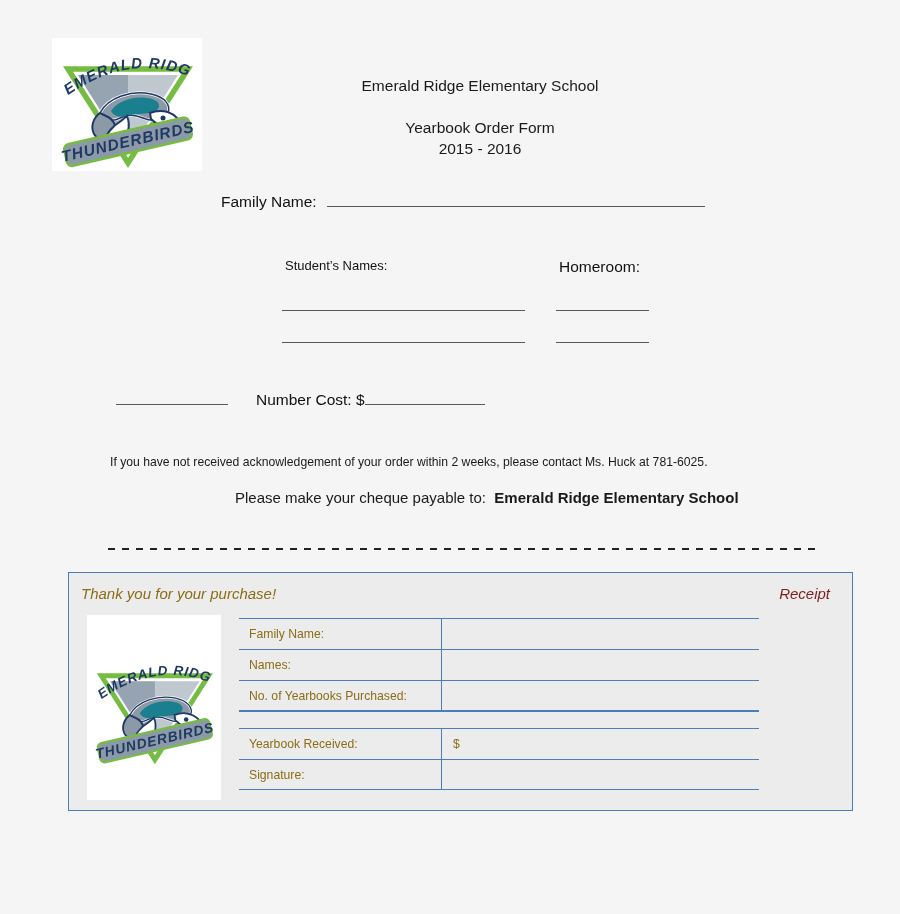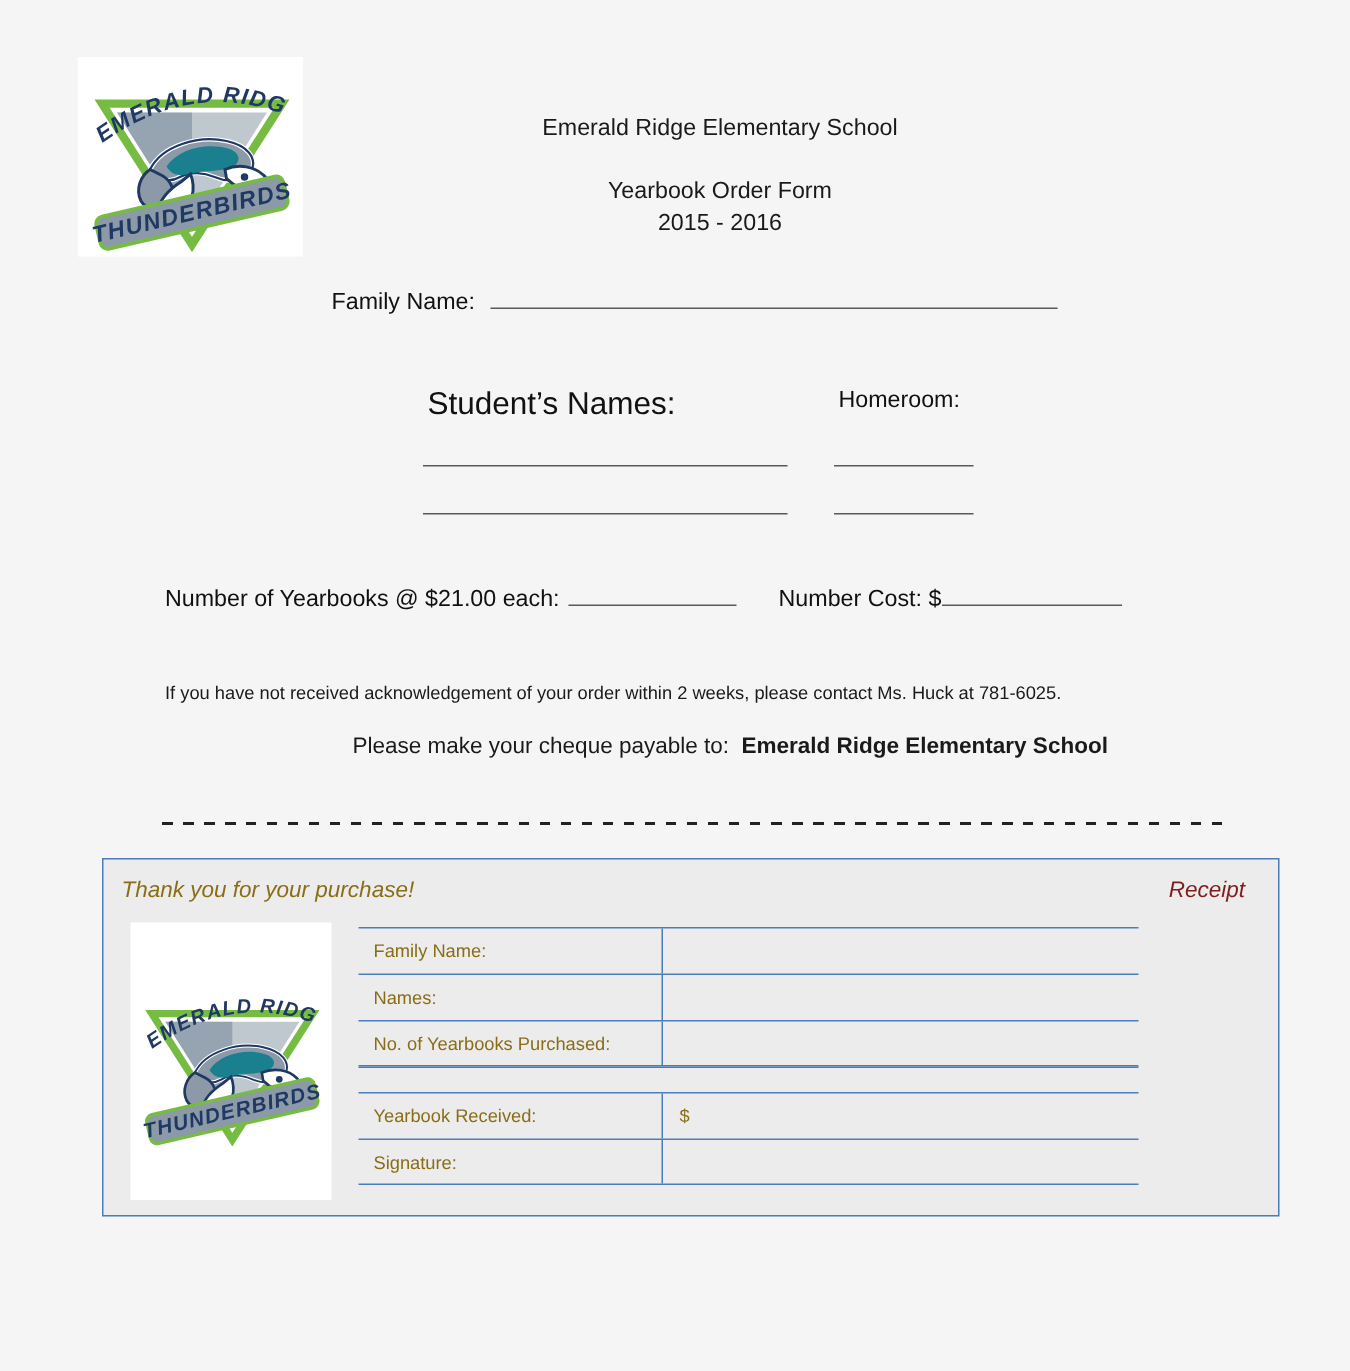--- a/index.html
+++ b/index.html
@@ -66,21 +66,21 @@
     border-bottom: 1px solid #595959;
     height: 0;
   }
   .family-row .rule { width: 378px; margin-left: 10px; }
 
   
   .students-hdr {
     position: absolute;
     left: 285px;
     top: 258px;
-    font-size: 21px;
+    font-size: 13px;
     white-space: nowrap;
   }
   .homeroom-hdr {
     position: absolute;
     left: 559px;
     top: 258px;
     font-size: 15.5px;
     white-space: nowrap;
   }
   .s-line-1 { position: absolute; left: 282px; top: 310px; width: 243px; border-bottom: 1px solid #595959; }
@@ -256,21 +256,20 @@
   </div>
 
   <div class="students-hdr">Student’s Names:</div>
   <div class="homeroom-hdr">Homeroom:</div>
   <div class="s-line-1"></div>
   <div class="s-line-2"></div>
   <div class="h-line-1"></div>
   <div class="h-line-2"></div>
 
   <div class="cost-row">
-    <span>Number of Yearbooks @ $21.00 each:</span>
     <span class="rule u1"></span>
     <span class="gap"></span>
     <span>Number Cost: $</span>
     <span class="rule u2"></span>
   </div>
 
   <div class="note-contact">If you have not received acknowledgement of your order within 2 weeks, please contact Ms. Huck at 781-6025.</div>
   <div class="note-cheque">
     <span>Please make your cheque payable to:</span>
     &nbsp;<b>Emerald Ridge Elementary School</b>

